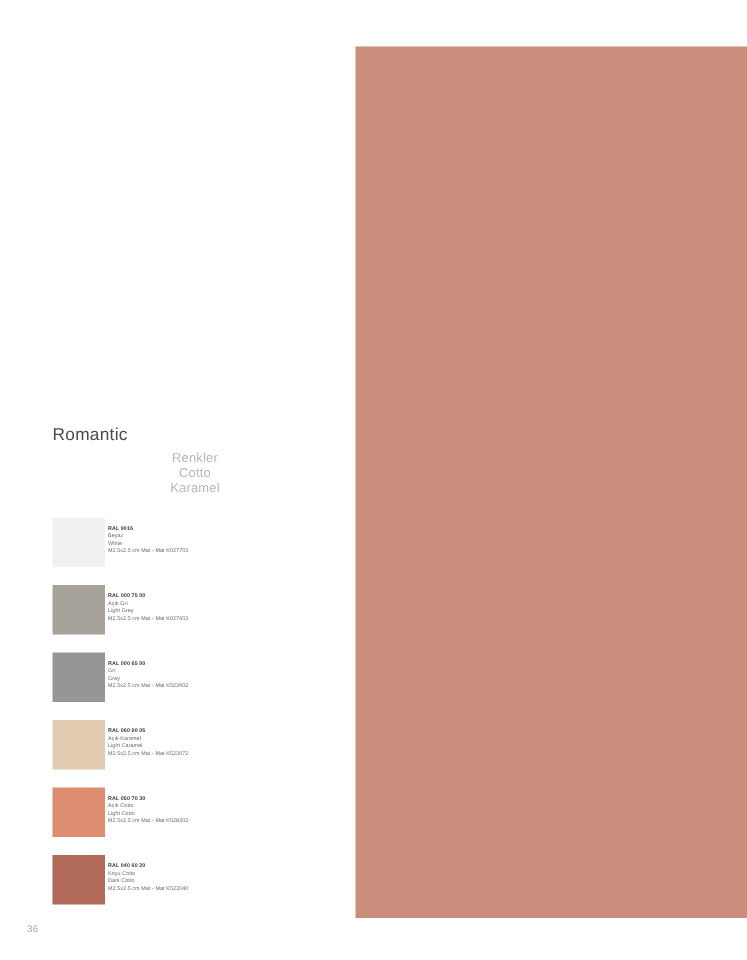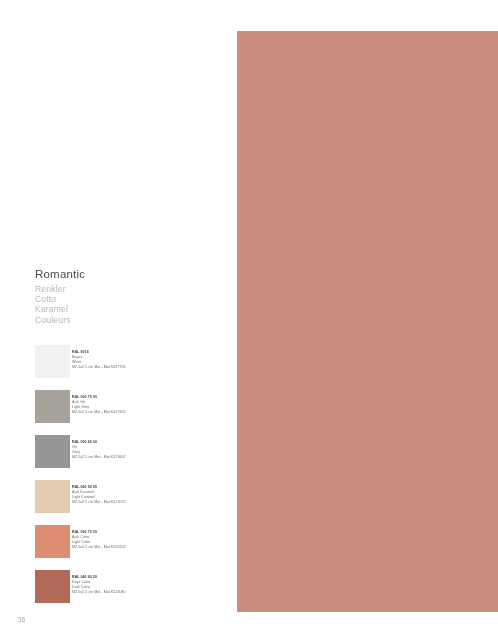--- a/index.html
+++ b/index.html
@@ -22,21 +22,21 @@
     left: 237px;
     top: 31px;
     width: 261px;
     height: 581px;
   }
 
   
   #content-column {
     position: absolute;
     left: 35px;
-    top: 268px;
+    top: 284px;
     width: 190px;
   }
 
   #collection-title {
     font-size: 11.5px;
     color: #4a4a4a;
     letter-spacing: .2px;
     line-height: 13px;
     margin: 0 0 3px 0;
     font-weight: 400;
@@ -46,20 +46,21 @@
     list-style: none;
     margin: 0;
     padding: 0;
   }
   #colors-label-list li {
     font-size: 8.6px;
     line-height: 10.2px;
     color: #b9b5b2;
     letter-spacing: .15px;
     font-weight: 400;
+    text-align: center;
   }
 
   
   #swatch-list {
     position: absolute;
     left: 35px;
     top: 345px;
     width: 200px;
   }
   .swatch-row {
@@ -114,21 +115,20 @@
 <body style="background-color: rgb(255, 255, 255);">
 
 <div id="hero-panel" style="background-color: rgb(201, 142, 124);"></div>
 
 <div id="content-column">
   <h1 id="collection-title">Romantic</h1>
   <ul id="colors-label-list">
       <li>Renkler</li>
       <li>Cotto</li>
       <li>Karamel</li>
-      <li>Couleurs</li>
     </ul>
 </div>
 
 <div id="swatch-list">
     <div class="swatch-row">
       <div class="swatch-chip" style="background-color: rgb(240, 241, 240);"></div>
       <div class="swatch-text">
         <div class="swatch-code">RAL 9016</div>
         <div class="swatch-name-tr">Beyaz</div>
         <div class="swatch-name-en">White</div>

